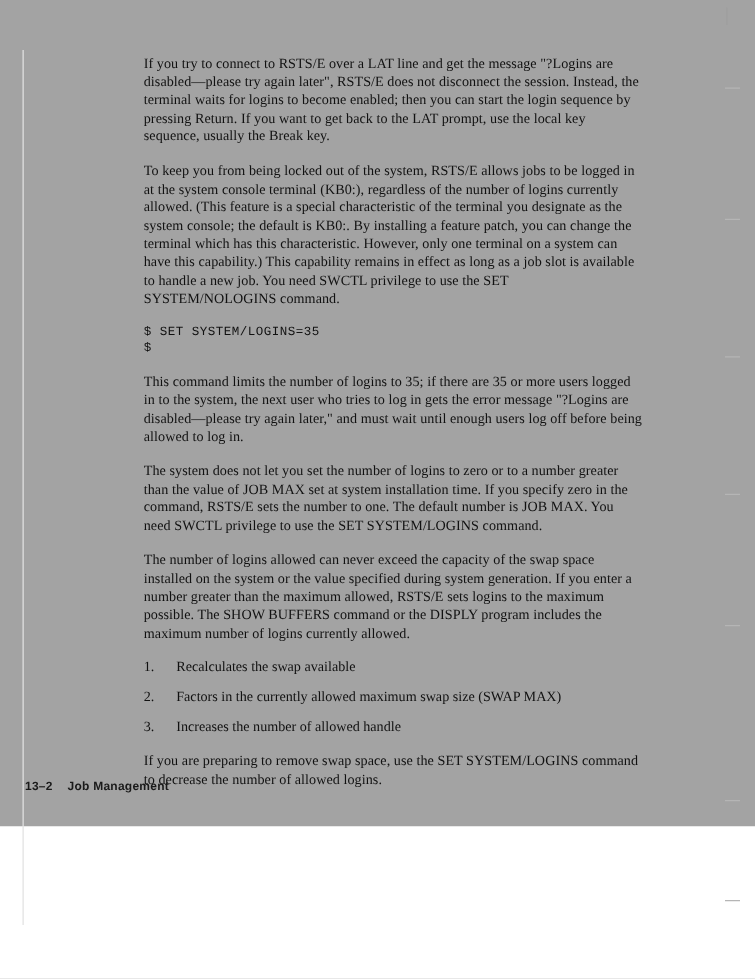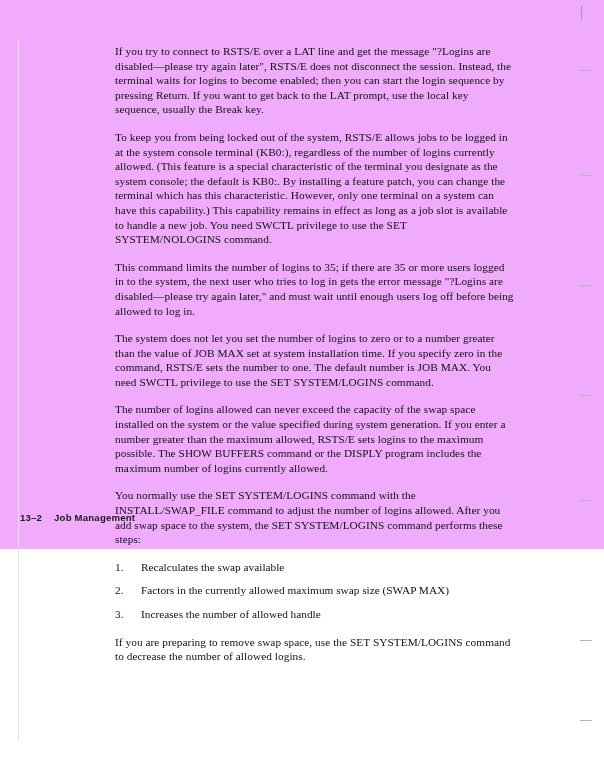--- a/index.html
+++ b/index.html
@@ -13,22 +13,22 @@
     font-family: "Liberation Serif", serif;
     color: #111111;
     position: relative;
     overflow: hidden;
   }
   .page {
     position: absolute;
     left: 0;
     top: 0;
     width: 604px;
-    height: 549px;
-    background: #f0abfc;
+    height: 661px;
+    background: #a3a3a3;
   }
   
   .edge-mark {
     position: absolute;
     background: #b9b9b9;
   }
   .edge-mark.vertical-left {
     left: 18px;
     top: 40px;
     width: 1px;
@@ -120,28 +120,29 @@
   <div class="tick" style="top:640px;"></div>
   <div class="tick" style="top:720px;"></div>
 
   <div class="content">
 
     <p class="body-text">If you try to connect to RSTS/E over a LAT line and get the message "?Logins are disabled—please try again later", RSTS/E does not disconnect the session. Instead, the terminal waits for logins to become enabled; then you can start the login sequence by pressing Return. If you want to get back to the LAT prompt, use the local key sequence, usually the Break key.</p>
 
     <p class="body-text">To keep you from being locked out of the system, RSTS/E allows jobs to be logged in at the system console terminal (KB0:), regardless of the number of logins currently allowed. (This feature is a special characteristic of the terminal you designate as the system console; the default is KB0:. By installing a feature patch, you can change the terminal which has this characteristic. However, only one terminal on a system can have this capability.) This capability remains in effect as long as a job slot is available to handle a new job. You need SWCTL privilege to use the SET SYSTEM/NOLOGINS command.</p>
 
 
+    <pre class="code-block">$ SET SYSTEM/LOGINS=35
+$</pre>
 
     <p class="body-text">This command limits the number of logins to 35; if there are 35 or more users logged in to the system, the next user who tries to log in gets the error message "?Logins are disabled—please try again later," and must wait until enough users log off before being allowed to log in.</p>
 
     <p class="body-text">The system does not let you set the number of logins to zero or to a number greater than the value of JOB MAX set at system installation time. If you specify zero in the command, RSTS/E sets the number to one. The default number is JOB MAX. You need SWCTL privilege to use the SET SYSTEM/LOGINS command.</p>
 
     <p class="body-text">The number of logins allowed can never exceed the capacity of the swap space installed on the system or the value specified during system generation. If you enter a number greater than the maximum allowed, RSTS/E sets logins to the maximum possible. The SHOW BUFFERS command or the DISPLY program includes the maximum number of logins currently allowed.</p>
 
-    <p class="body-text">You normally use the SET SYSTEM/LOGINS command with the INSTALL/SWAP_FILE command to adjust the number of logins allowed. After you add swap space to the system, the SET SYSTEM/LOGINS command performs these steps:</p>
 
     <ol class="steps">
       <li>
         <span class="num">1.</span>
         <span>Recalculates the swap available</span>
       </li>
       <li>
         <span class="num">2.</span>
         <span>Factors in the currently allowed maximum swap size (SWAP MAX)</span>
       </li>

